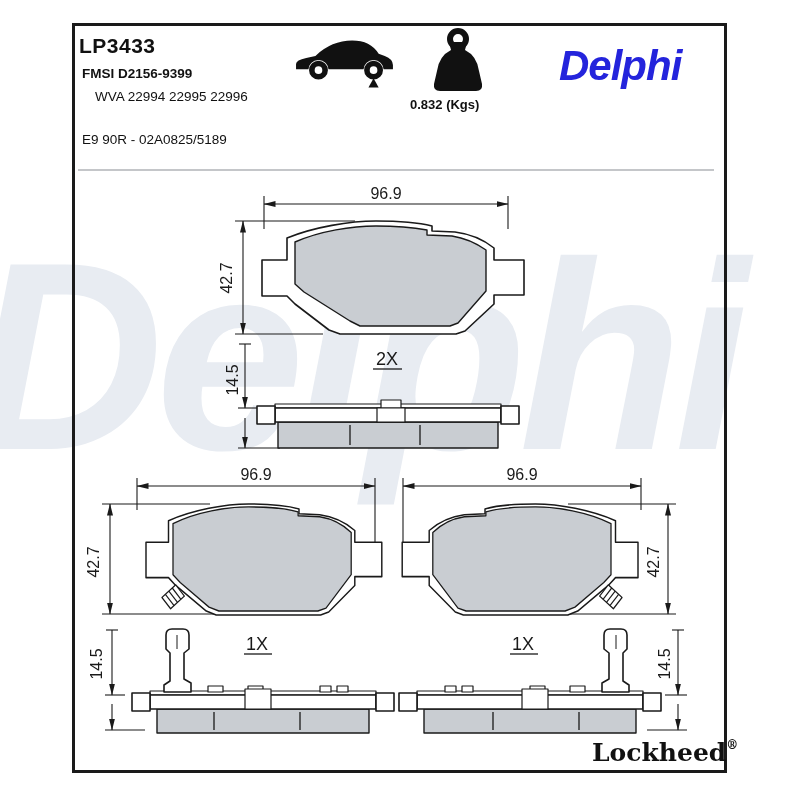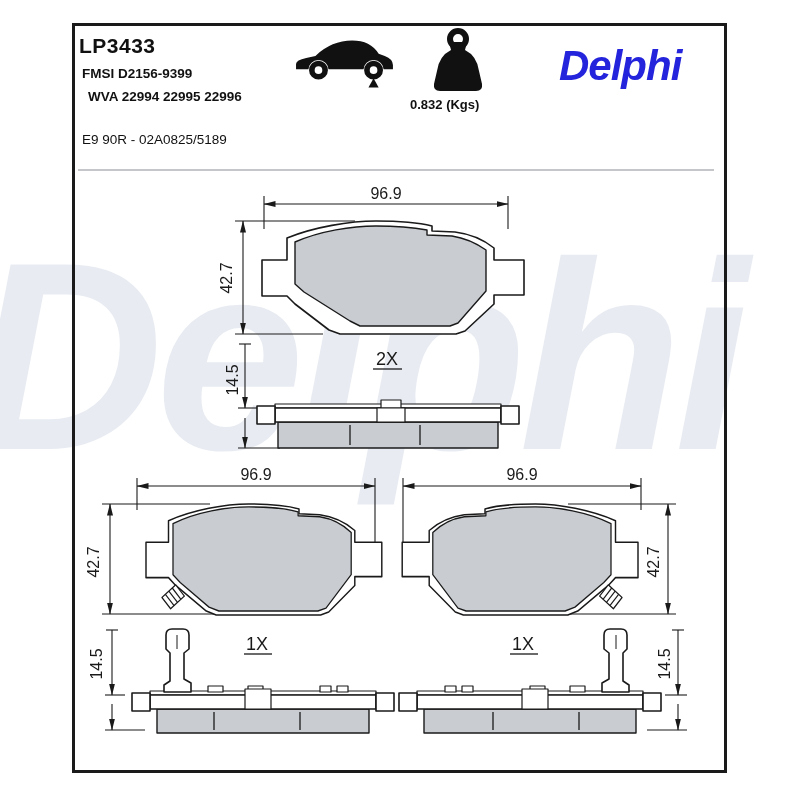--- a/index.html
+++ b/index.html
@@ -15,21 +15,21 @@
     color:var(--watermark-blue,#e8ecf2);user-select:none;
   }
   
   #frame{
     position:absolute;left:72px;top:23px;width:649px;height:744px;
     border:3px solid var(--line-black,#1a1a1a);z-index:2;background:transparent;
   }
   .abs{position:absolute;z-index:3;}
   #part-number{left:79px;top:34px;font-size:21px;font-weight:bold;letter-spacing:.5px;}
   #fmsi{left:82px;top:66px;font-size:13.5px;font-weight:bold;}
-  #wva{left:88px;top:89px;font-size:13.5px;font-weight:bold;}
+  #wva{left:95px;top:89px;font-size:13.5px;font-weight:normal;}
   #approval{left:82px;top:132px;font-size:13.5px;font-weight:normal;}
   #weight-label{left:410px;top:97px;width:96px;text-align:left;font-size:13px;font-weight:bold;}
   #brand-logo{
     left:559px;top:42px;font-size:42px;font-weight:bold;font-style:italic;
     letter-spacing:-1px;color:var(--brand-blue,#2424DC);
   }
   #header-divider{left:78px;top:169px;width:636px;height:2px;background:#c4c6c9;}
   #footer-brand{
     left:592px;top:738px;font-family:"DejaVu Serif","Liberation Serif",serif;
     font-weight:bold;font-size:25px;color:#111;letter-spacing:0;
@@ -229,14 +229,17 @@
       <line x1="262" y1="108" x2="302" y2="108" class="dim"></line>
       <line x1="293" y1="8" x2="293" y2="73" class="dim" marker-end="url(#arr)"></line>
       <line x1="293" y1="82" x2="293" y2="108" class="dim" marker-end="url(#arr)"></line>
       <text transform="translate(285,42) rotate(-90)" text-anchor="middle" class="dimtext">14.5</text>
     </g>
     <g transform="translate(323,0) scale(-1,1)">
       <use href="#profile-base" x="45" y="65"></use>
     </g>
   </svg>
 
+  <div class="abs" id="footer-brand">
+    <span>Lockheed</span><sup>®</sup>
+  </div>
 
 </div>
 
 </body></html>

